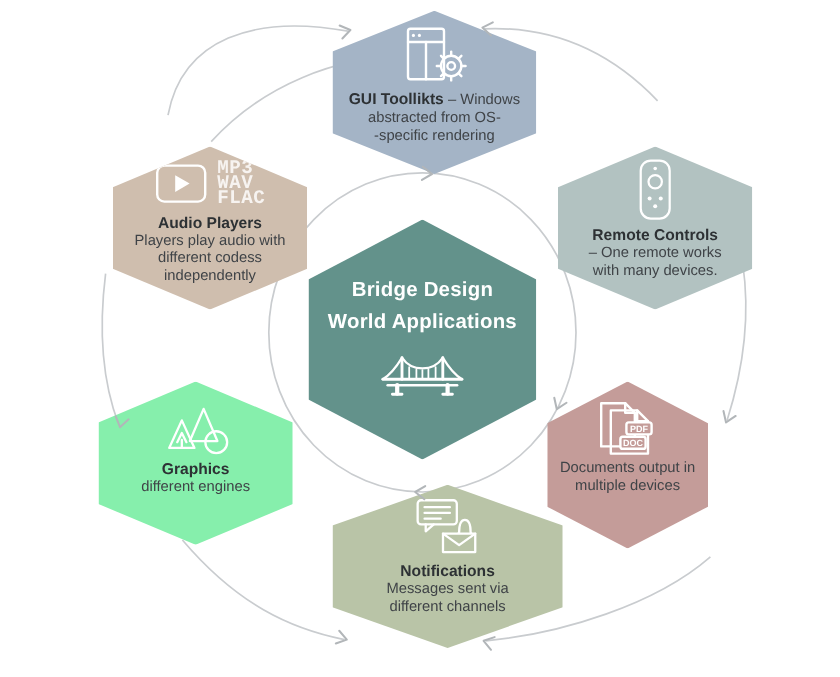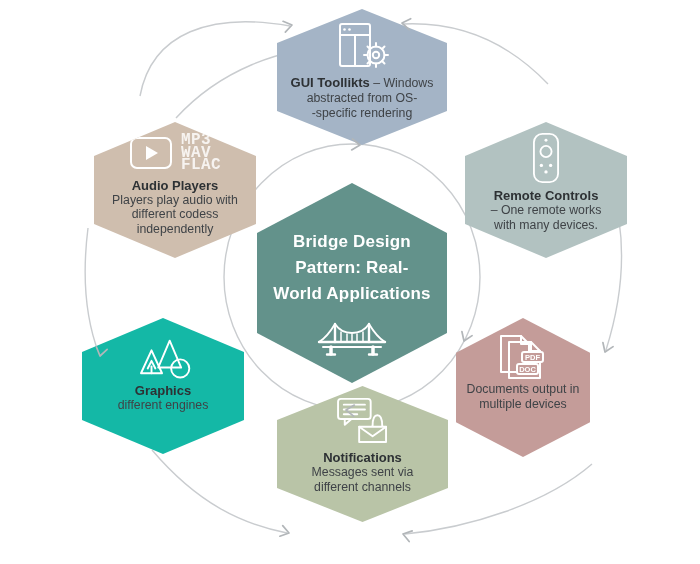--- a/index.html
+++ b/index.html
@@ -21,21 +21,21 @@
   .nicon .fdot{fill:#ffffff;stroke:none;}
   .nicon text{font-family:"Liberation Sans",sans-serif;font-weight:bold;fill:#ffffff;stroke:none;}
   .ntitle{font-size:13px;font-weight:700;color:#2d3134;line-height:15px;margin-top:4px;}
   .ndesc{font-size:12.3px;color:#3f4347;line-height:14.6px;}
   .gui-line1{font-size:12.3px;color:#3f4347;line-height:15px;margin-top:5px;}
   .gui-line1 .b{font-size:13px;font-weight:700;color:#2d3134;}
   
   .hex-gui{left:277px;top:9px;width:170px;height:136px;padding-top:13px;}
   .hex-remote{left:465px;top:122px;width:162px;height:136px;padding-top:10px;}
   .hex-document{left:456px;top:318px;width:134px;height:139px;padding-top:12px;}
-  .hex-notifications{left:277px;top:386px;width:171px;height:136px;padding-top:10px;}
+  .hex-notifications{left:277px;top:404px;width:192px;height:136px;padding-top:10px;}
   .hex-graphics{left:82px;top:318px;width:162px;height:136px;padding-top:17px;}
   .hex-audio{left:94px;top:122px;width:162px;height:136px;padding-top:12px;}
   .hex-center{left:257px;top:183px;width:190px;height:200px;padding-top:46px;}
   .c-line{font-size:17px;font-weight:700;color:#ffffff;line-height:26px;letter-spacing:.2px;}
   .bridge{margin-top:12px;}
   .bridge path{stroke:#ffffff;fill:none;stroke-linecap:round;stroke-linejoin:round;}
   .audio-row{display:flex;flex-direction:row;align-items:center;gap:8px;}
   .codecs{display:flex;flex-direction:column;text-align:left;}
   .codec{font-size:16px;font-weight:700;color:rgba(255,255,255,.82);line-height:12.5px;letter-spacing:.4px;font-family:Liberation Mono, monospace;}
   .remote-gap{margin-top:4px;}
@@ -113,21 +113,21 @@
       <path d="M10,9 H32 M10,14 H32 M10,19 H24" stroke-width="1.8"></path>
       <path d="M38,34 L40,31 C40,23 42,20 45,20 C48,20 50,23 50,31 L52,34 Z" stroke-width="1.8"></path>
       <rect x="26" y="32" width="28" height="16" style="fill: rgb(185, 196, 167);"></rect>
       <path d="M26,32 l14,10 l14,-10"></path>
     </svg>
     <div class="ntitle notif-gap">Notifications</div>
     <div class="ndesc">Messages sent via</div>
     <div class="ndesc">different channels</div>
   </div>
 
-  <div class="hex hex-graphics" style="background-color: #14b8a6;">
+  <div class="hex hex-graphics" style="background-color: #86efac;">
     <svg class="nicon" width="62" height="44" viewBox="0 0 62 46">
       <path d="M8,40 L19,16 L30,40 Z"></path>
       <path d="M15,35 L19,27 L23,35" stroke-width="1.6"></path>
       <path d="M19,40 V33" stroke-width="1.6"></path>
       <path d="M26,34 L38,6 L50,34 Z"></path>
       <circle cx="49" cy="35" r="9.5"></circle>
     </svg>
     <div class="ntitle">Graphics</div>
     <div class="ndesc">different engines</div>
   </div>
@@ -145,21 +145,20 @@
       </div>
     </div>
     <div class="ntitle audio-gap">Audio Players</div>
     <div class="ndesc">Players play audio with</div>
     <div class="ndesc">different codess</div>
     <div class="ndesc">independently</div>
   </div>
 
   <div class="hex hex-center" style="background-color: rgb(99, 146, 139);">
     <div class="c-line">Bridge Design</div>
-    <div class="c-line">Pattern: Real-</div>
     <div class="c-line">World Applications</div>
     <svg class="bridge" width="72" height="40" viewBox="0 0 72 40">
       <path d="M3,23 H69" stroke-width="2.4"></path>
       <path d="M7,28 H65" stroke-width="2"></path>
       <path d="M19,23 V5 M53,23 V5" stroke-width="2.4"></path>
       <path d="M19,5 C27,17 45,17 53,5" stroke-width="1.8"></path>
       <path d="M19,5 C13,15 8,20 3,23 M53,5 C59,15 64,20 69,23" stroke-width="1.8"></path>
       <path d="M25,13 V23 M31,15 V23 M36,15.5 V23 M41,15 V23 M47,13 V23" stroke-width="1.5"></path>
       <path d="M15,28 V35 M57,28 V35" stroke-width="3.5"></path>
       <path d="M11,35.5 H19 M53,35.5 H61" stroke-width="2.4"></path>

